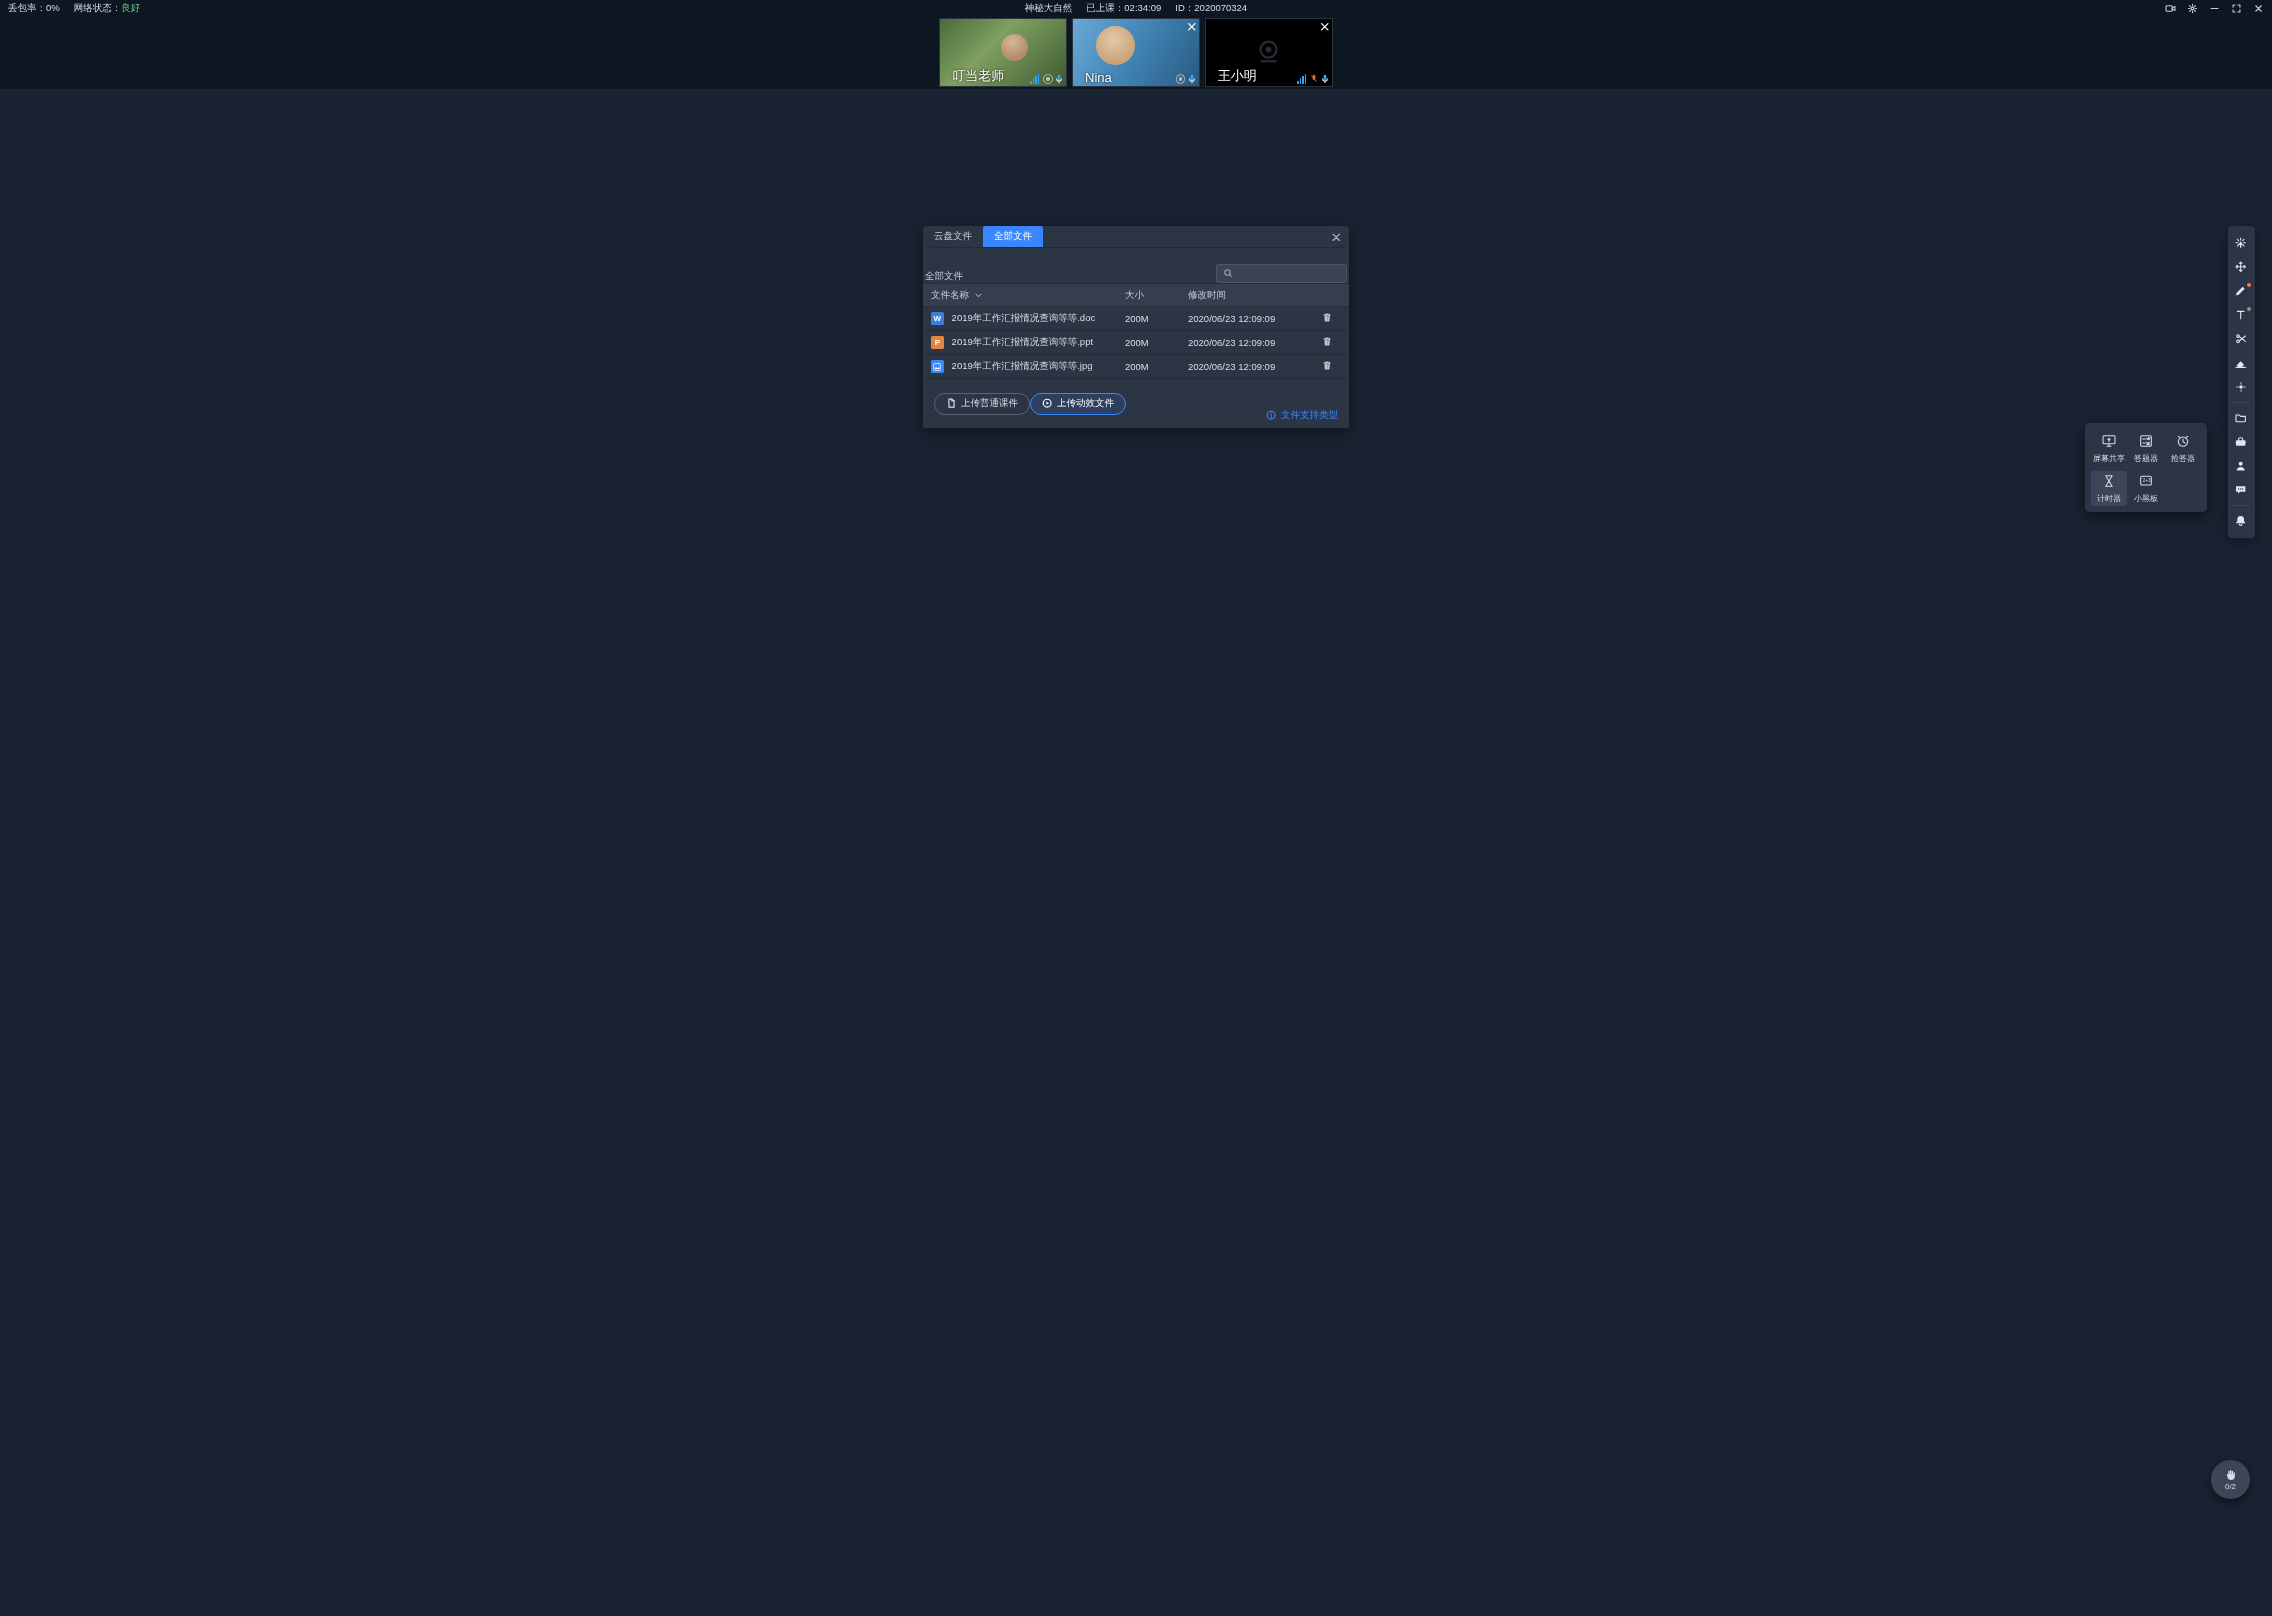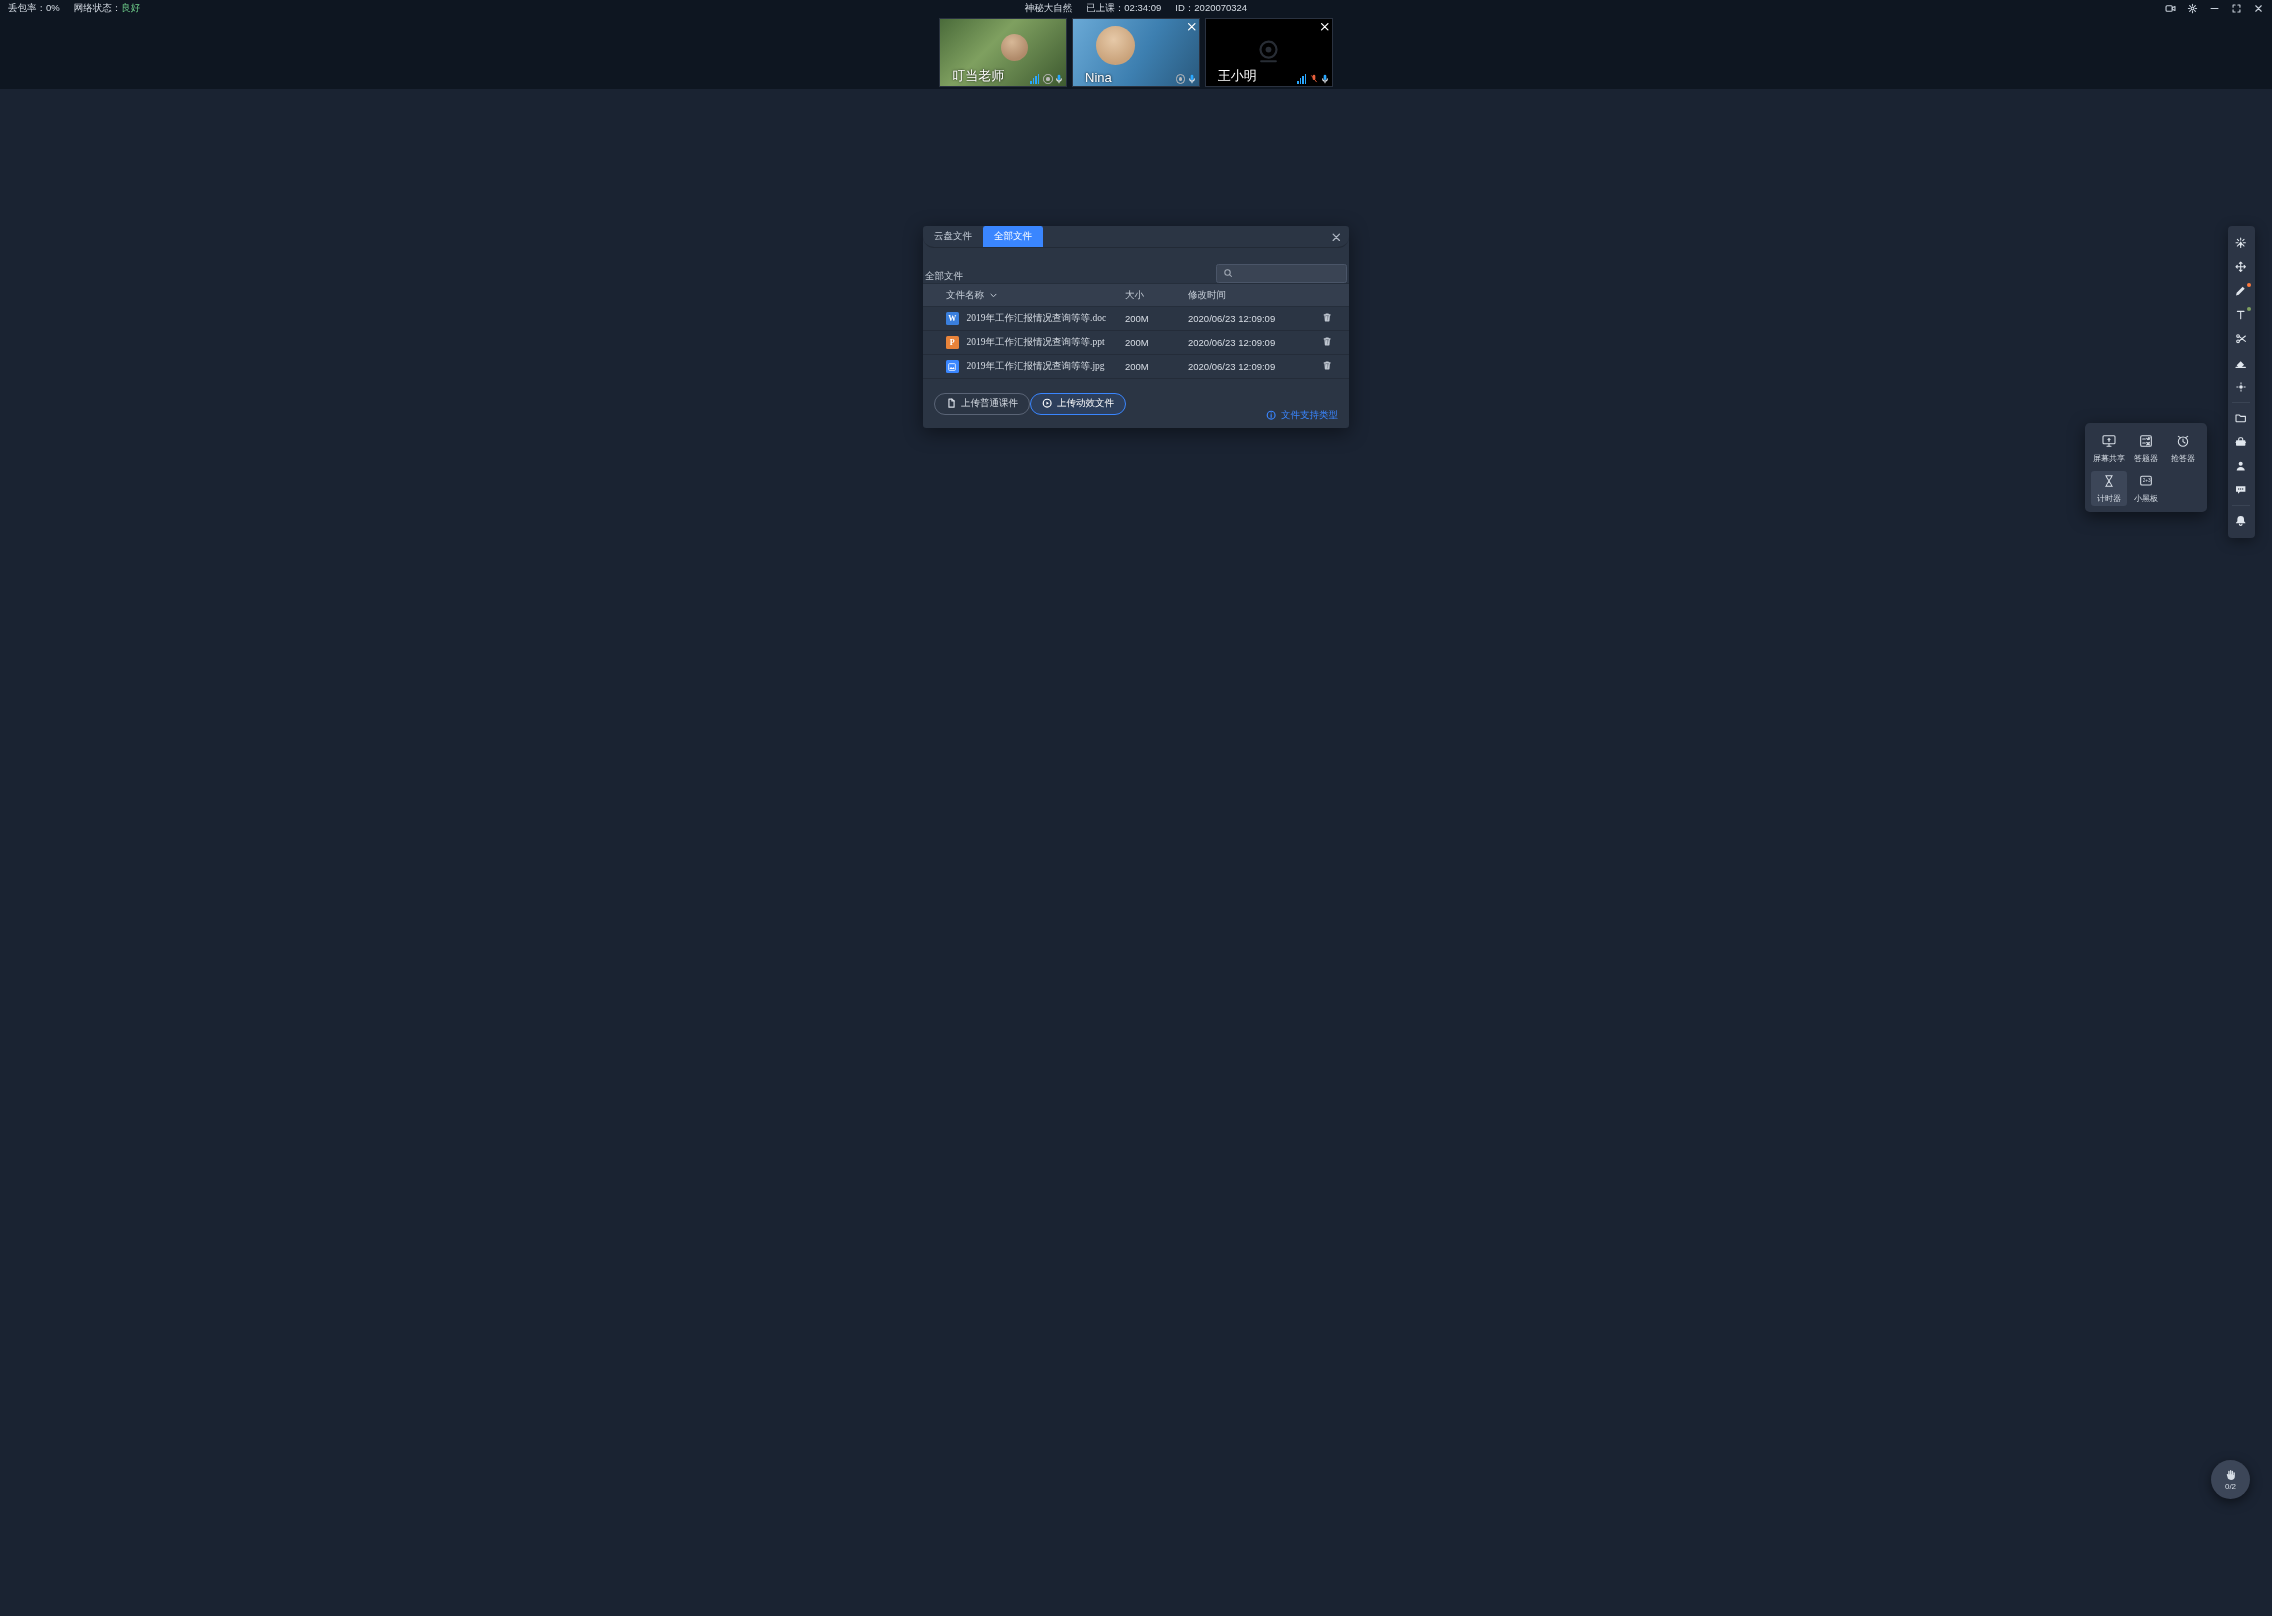--- a/index.html
+++ b/index.html
@@ -195,21 +195,21 @@
   .fd-header {
     display:flex;
     height:24px;
     align-items:center;
     background:#343e4e;
     font-size:9.5px;
     color:#c6ced8;
     border-top:0.8px solid #252e3b;
     border-bottom:0.8px solid #252e3b;
   }
-  .col-name { width:202px; padding-left:23px; display:flex; align-items:center; gap:6.3px;font-family:Liberation Serif, serif;}
+  .col-name { width:202px; padding-left:8px; display:flex; align-items:center; gap:6.3px;}
   .col-size { width:63px; }
   .col-time { width:118px; }
   .col-act  { flex:1; }
   .fd-body { }
   .fd-row {
     display:flex;
     align-items:center;
     height:24px;
     border-bottom:0.8px solid #242c39;
     color:#d8dee6;

